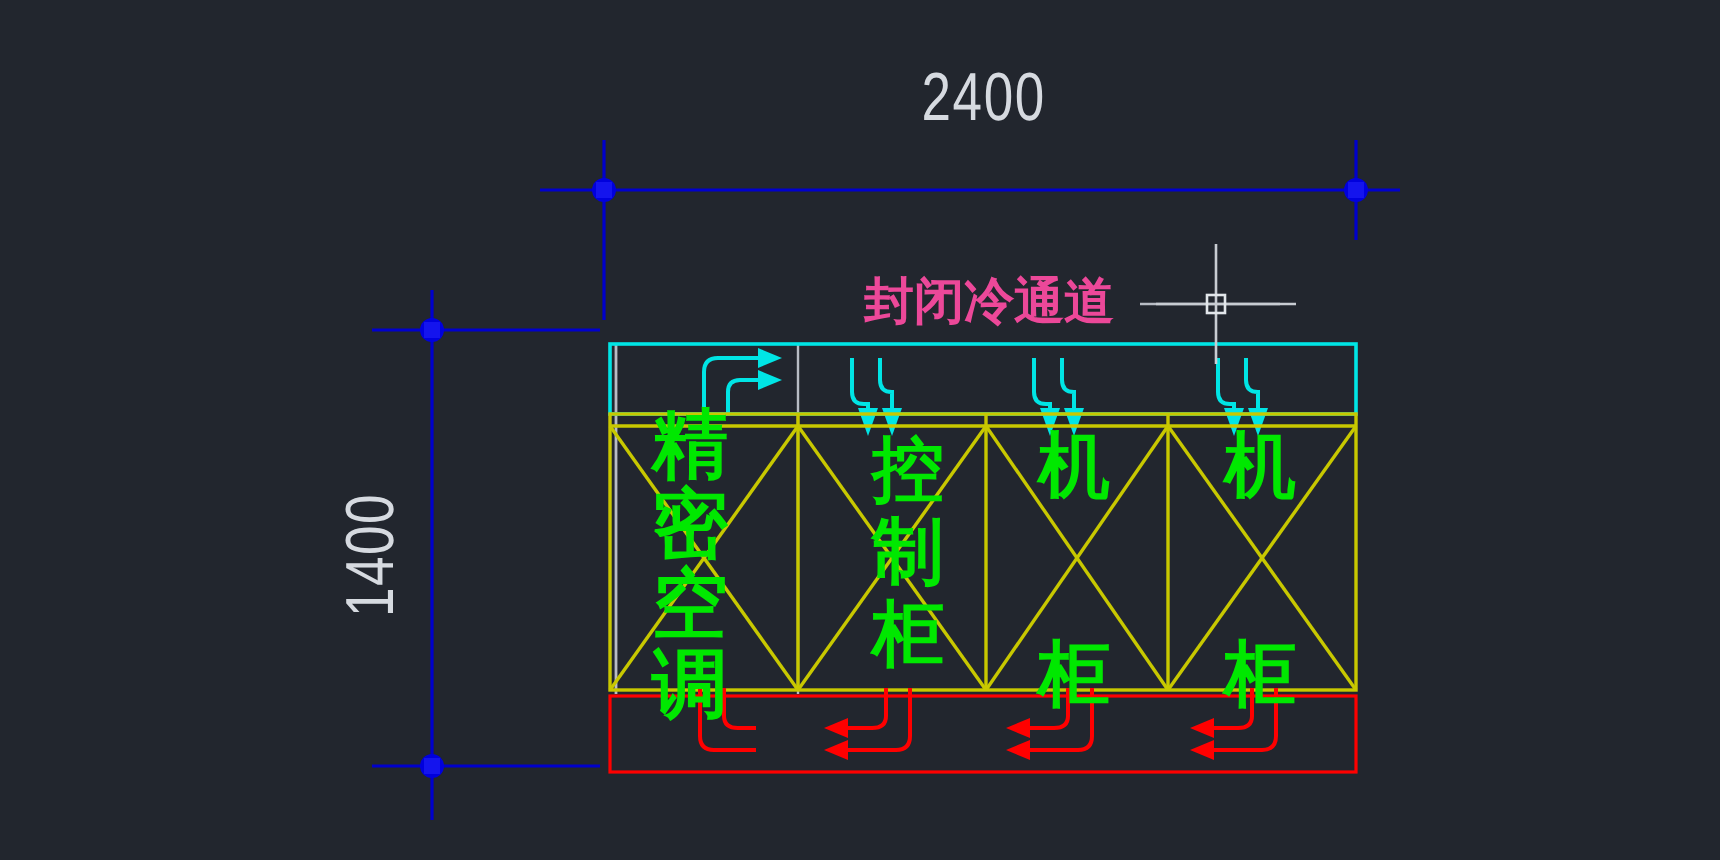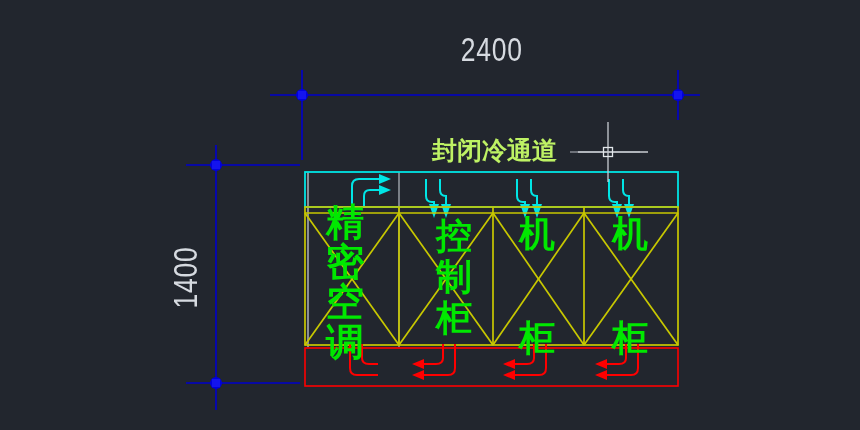--- a/index.html
+++ b/index.html
@@ -46,21 +46,21 @@
   #label-ctrl .vstack span{margin-bottom:5px;}
 
   #label-rack1{left:519px;top:216px;font-size:36px;}
   #label-rack1 .vstack span:first-child{margin-bottom:68px;}
 
   #label-rack2{left:612px;top:216px;font-size:36px;}
   #label-rack2 .vstack span:first-child{margin-bottom:68px;}
 
   #label-aisle{
     position:absolute;left:432px;top:134px;
-    color:#bef264;font-size:25px;font-weight:bold;
+    color:#ec4899;font-size:25px;font-weight:bold;
     font-family:"DejaVu Sans","Liberation Sans",sans-serif;
     letter-spacing:0px;white-space:nowrap;
   }
 </style>
 </head>
 <body style="background: rgb(34, 38, 46);">
 
 <div id="stage">
 
   <svg class="layer">

